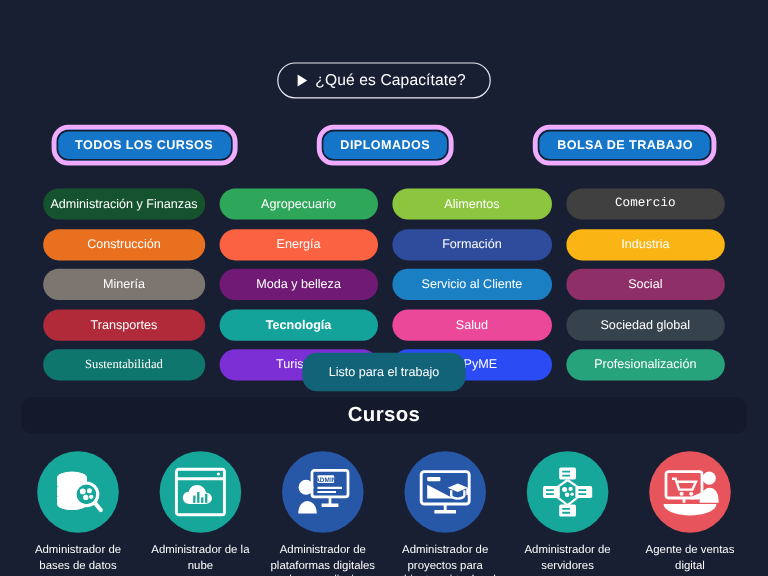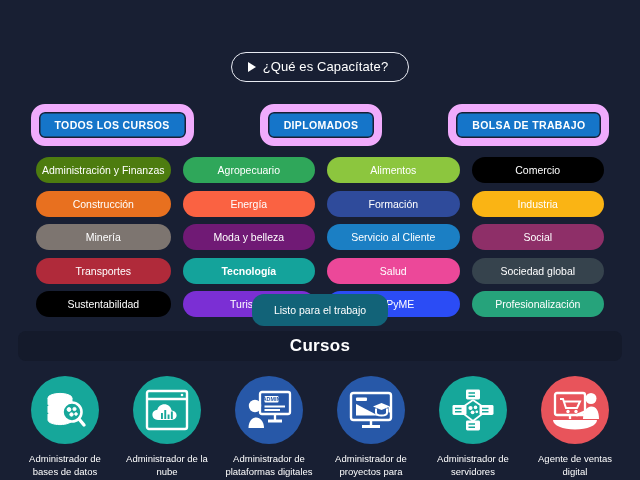--- a/index.html
+++ b/index.html
@@ -32,21 +32,21 @@
     display:inline-block;
   }
 
   
   .nav-row{
     position:absolute;left:0;top:80px;width:640px;
     display:flex;justify-content:center;gap:66px;
   }
   .nav-btn{
     background:#1575c9;
-    border:8px solid #f0abfc;
+    border:4px solid #f0abfc;
     box-shadow:0 0 0 1.5px #181f33 inset;
     border-radius:14px;
     height:26px;
     display:flex;align-items:center;justify-content:center;
     padding:0 16px;
     font-size:10.5px;font-weight:bold;letter-spacing:.35px;
     color:#ffffff;white-space:nowrap;cursor:pointer;
   }
 
   
@@ -115,30 +115,30 @@
     </div>
     <div class="nav-btn">
       <span>DIPLOMADOS</span>
     </div>
     <div class="nav-btn">
       <span>BOLSA DE TRABAJO</span>
     </div>
   </div>
 
   <div class="cat-grid" id="cat-grid">
-      <div class="pill" style="background: #4d7c0f;">
+      <div class="pill" style="background: #14532d;">
         <span>Administración y Finanzas</span>
       </div>
       <div class="pill" style="background: rgb(47, 167, 90);">
         <span>Agropecuario</span>
       </div>
       <div class="pill" style="background: rgb(140, 198, 62);">
         <span>Alimentos</span>
       </div>
-      <div class="pill" style="background: #000000;">
+      <div class="pill" style="background: #404040; font-family: Liberation Mono, monospace;">
         <span>Comercio</span>
       </div>
       <div class="pill" style="background: rgb(232, 112, 31);">
         <span>Construcción</span>
       </div>
       <div class="pill" style="background: rgb(250, 98, 66);">
         <span>Energía</span>
       </div>
       <div class="pill" style="background: rgb(47, 75, 155);">
         <span>Formación</span>
@@ -163,21 +163,21 @@
       </div>
       <div class="pill" style="background: rgb(20, 163, 155); font-weight: bold;">
         <span>Tecnología</span>
       </div>
       <div class="pill" style="background: #ec4899;">
         <span>Salud</span>
       </div>
       <div class="pill" style="background: rgb(54, 67, 77);">
         <span>Sociedad global</span>
       </div>
-      <div class="pill" style="background: #000000;">
+      <div class="pill" style="background: #0f766e; font-family: Liberation Serif, serif;">
         <span>Sustentabilidad</span>
       </div>
       <div class="pill" style="background: rgb(123, 47, 212);">
         <span>Turismo</span>
       </div>
       <div class="pill" style="background: rgb(43, 76, 245);">
         <span>Mi PyME</span>
       </div>
       <div class="pill" style="background: rgb(38, 163, 123);">
         <span>Profesionalización</span>

